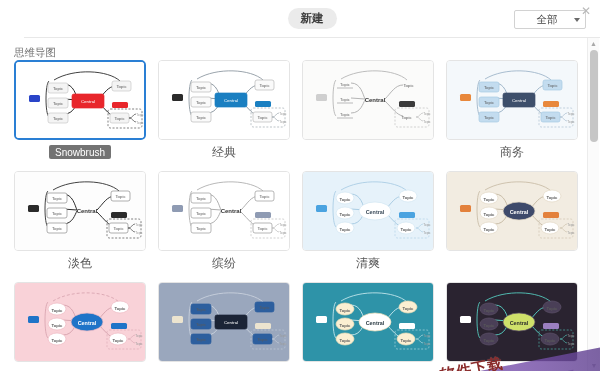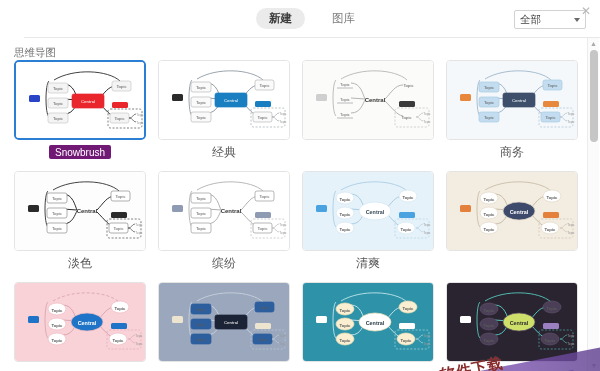--- a/index.html
+++ b/index.html
@@ -24,21 +24,21 @@
   .tab.active { background: #ebebeb; color: #3c3c3c; font-weight: bold; }
   .close-btn {
     position: absolute; right: 7px; top: 4px;
     width: 14px; height: 14px; color: #b8b8b8; font-size: 12px;
     display: flex; align-items: center; justify-content: center; cursor: pointer;
   }
   .filter-select {
     position: absolute; right: 14px; top: 10px;
     width: 72px; height: 19px; border: 1px solid #d2d2d2; border-radius: 2px;
     background: #fff; font-size: 10.5px; color: #444;
-    display: flex; align-items: center; padding: 0 5px; cursor: pointer;
+    display: flex; align-items: center; padding: 0 5px; cursor: pointer; text-align: center;
   }
   .filter-select .val { flex: 1; }
   .caret { width: 0; height: 0; border-left: 3.5px solid transparent;
            border-right: 3.5px solid transparent; border-top: 4px solid #6a6a6a; }
 
   
   .body { position: relative; height: 333px; overflow: hidden; }
   .scroll-area { position: absolute; inset: 0 13px 0 0; padding: 8px 0 0 14px; }
   .section-title { font-size: 10.5px; color: #707070; }
 
@@ -47,21 +47,21 @@
   .card {
     position: relative; width: 132px; height: 80px; border-radius: 4px;
     border: 1px solid #e4e4e4; overflow: hidden; cursor: pointer; background: #fff;
   }
   .card-wrap.selected .card { border: 2px solid #2a7fd4; border-radius: 5px; }
   .card-label {
     text-align: center; font-size: 12px; color: #555;
     margin-top: 5px; line-height: 14px; height: 14px; white-space: nowrap;
   }
   .card-label.editing {
-    background: #701a75; color: #fff; display: inline-block;
+    background: #737373; color: #fff; display: inline-block;
     padding: 1px 6px; border-radius: 2px; font-size: 10px;
   }
   .label-row { text-align: center; height: 16px; }
 
   .thumb { position: absolute; inset: 0; }
   svg { display: block; }
 
   
   .scrollbar {
     position: absolute; right: 1px; top: 0; width: 12px; height: 333px;
@@ -101,21 +101,20 @@
   }
 </style>
 </head>
 <body>
 
 <div id="app">
 
   <div class="header">
     <div class="tabs">
       <div class="tab active">新建</div>
-      <div class="tab">图库</div>
     </div>
     <div class="filter-select">
       <span class="val">全部</span>
       <span class="caret"></span>
     </div>
     <div class="close-btn">✕</div>
   </div>
 
   <div class="body">
     <div class="scroll-area">

